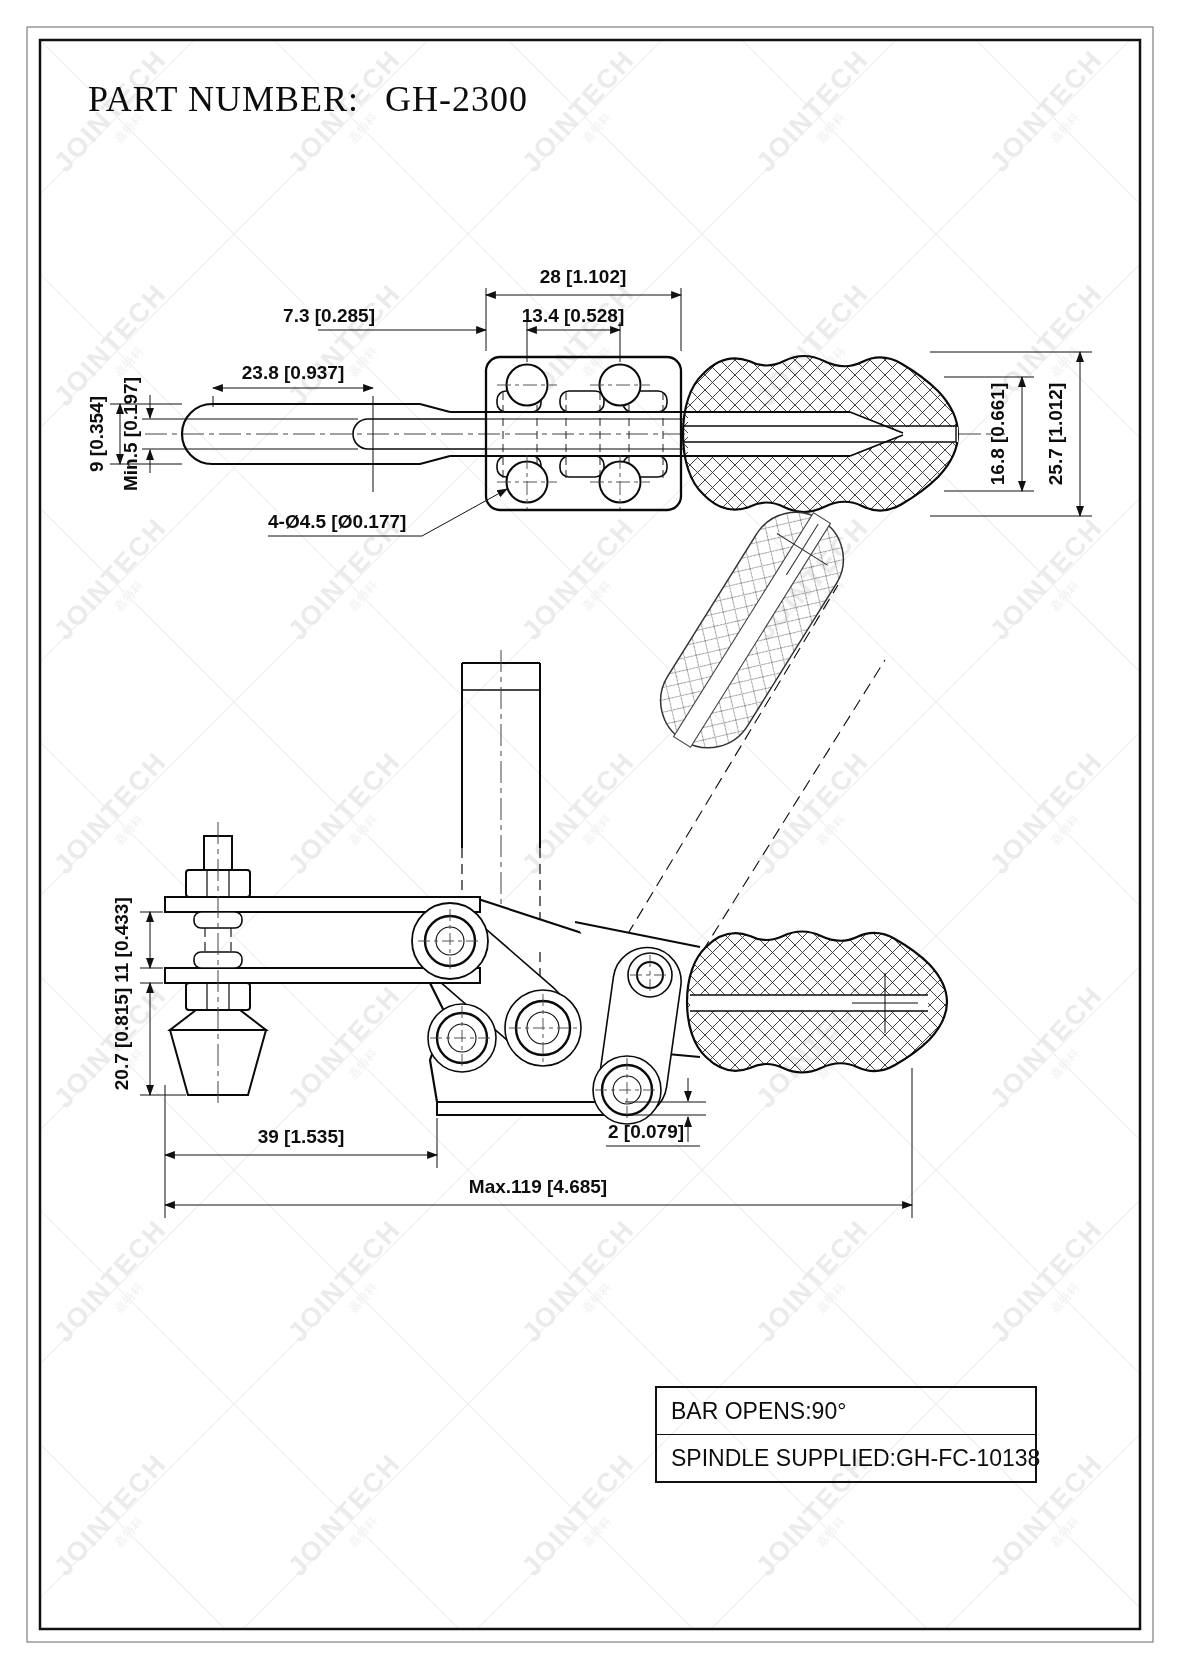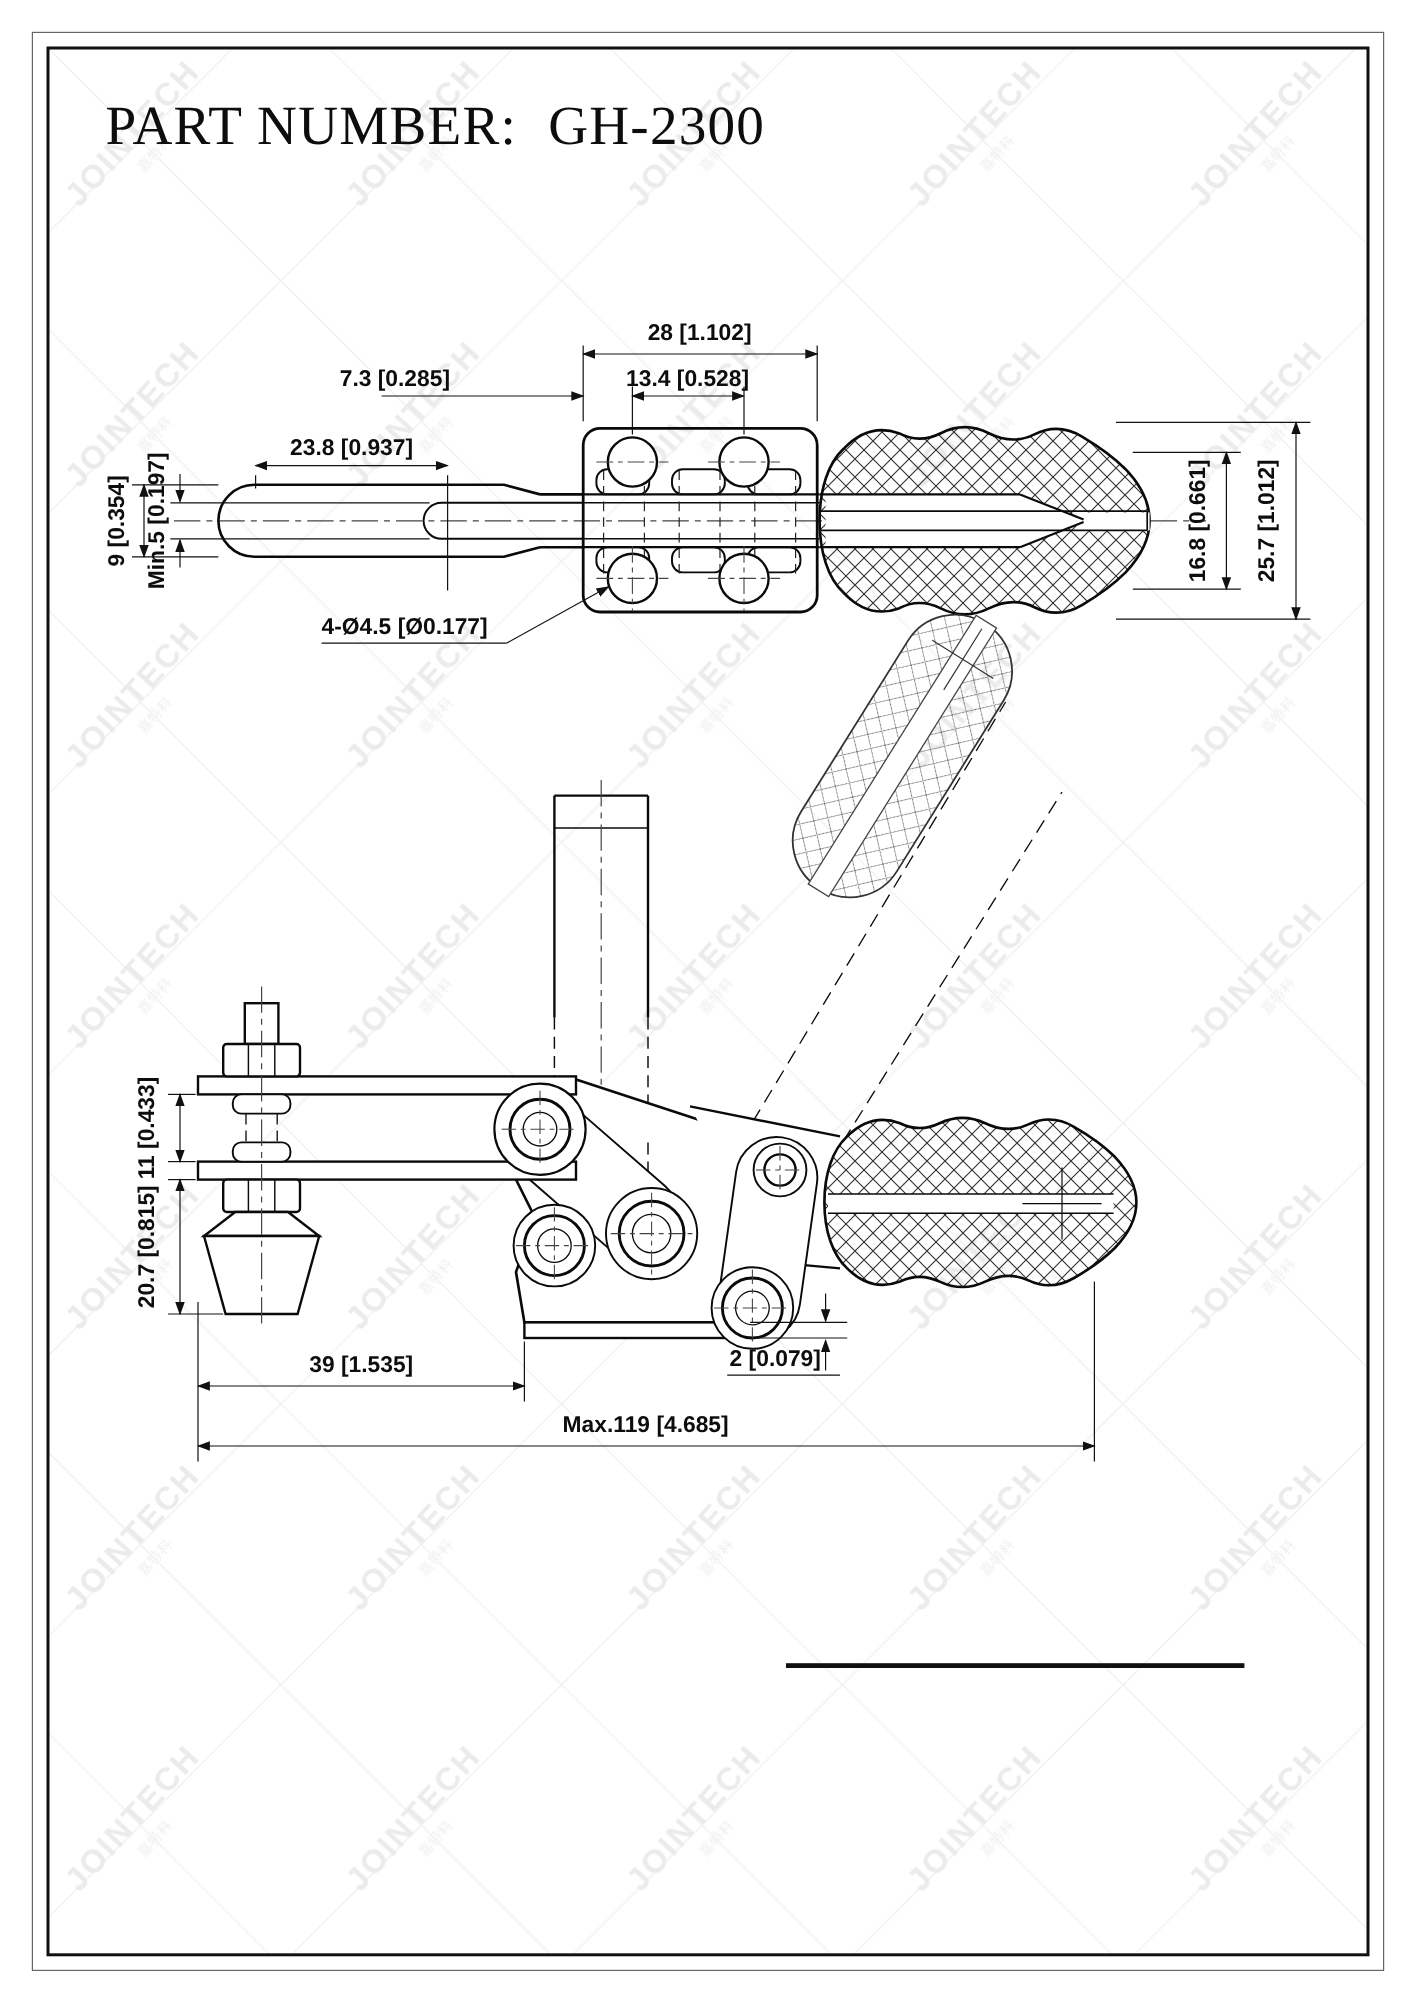--- a/index.html
+++ b/index.html
@@ -1,19 +1,19 @@
 <!DOCTYPE html>
 <html><head>
 <meta charset="utf-8">
 <style>
   html,body{margin:0;padding:0;background:#fff;}
   .page{position:relative;width:1180px;height:1669px;background:#ffffff;overflow:hidden;
         font-family:"Liberation Sans",sans-serif;}
   .title{position:absolute;left:88px;top:78px;font-family:"Liberation Serif",serif;
-         font-size:46px;color:#0d0d0d;letter-spacing:1px;white-space:nowrap;}
+         font-size:36px;color:#0d0d0d;letter-spacing:1px;white-space:nowrap;}
   .title .pn{margin-left:26px;}
   .spec-table{position:absolute;left:655px;top:1386px;width:378px;border:2px solid #111;}
   .spec-row{height:46px;line-height:46px;padding-left:14px;font-size:23px;color:#0d0d0d;
             border-top:1.5px solid #111;background:transparent;white-space:nowrap;}
   .spec-row:first-child{border-top:none;}
   svg text{font-family:"Liberation Sans",sans-serif;}
   .dim{font-size:19px;font-weight:bold;fill:#0d0d0d;}
 </style>
 </head>
 <body>
@@ -286,15 +286,17 @@
   </g>
 </svg>
 
 
 <div class="title">
   <span>PART NUMBER:</span><span class="pn">GH-2300</span>
 </div>
 
 
 <div class="spec-table">
+  <div class="spec-row">BAR OPENS:90°</div>
+  <div class="spec-row">SPINDLE SUPPLIED:GH-FC-10138</div>
 </div>
 
 </div>
 
 </body></html>

